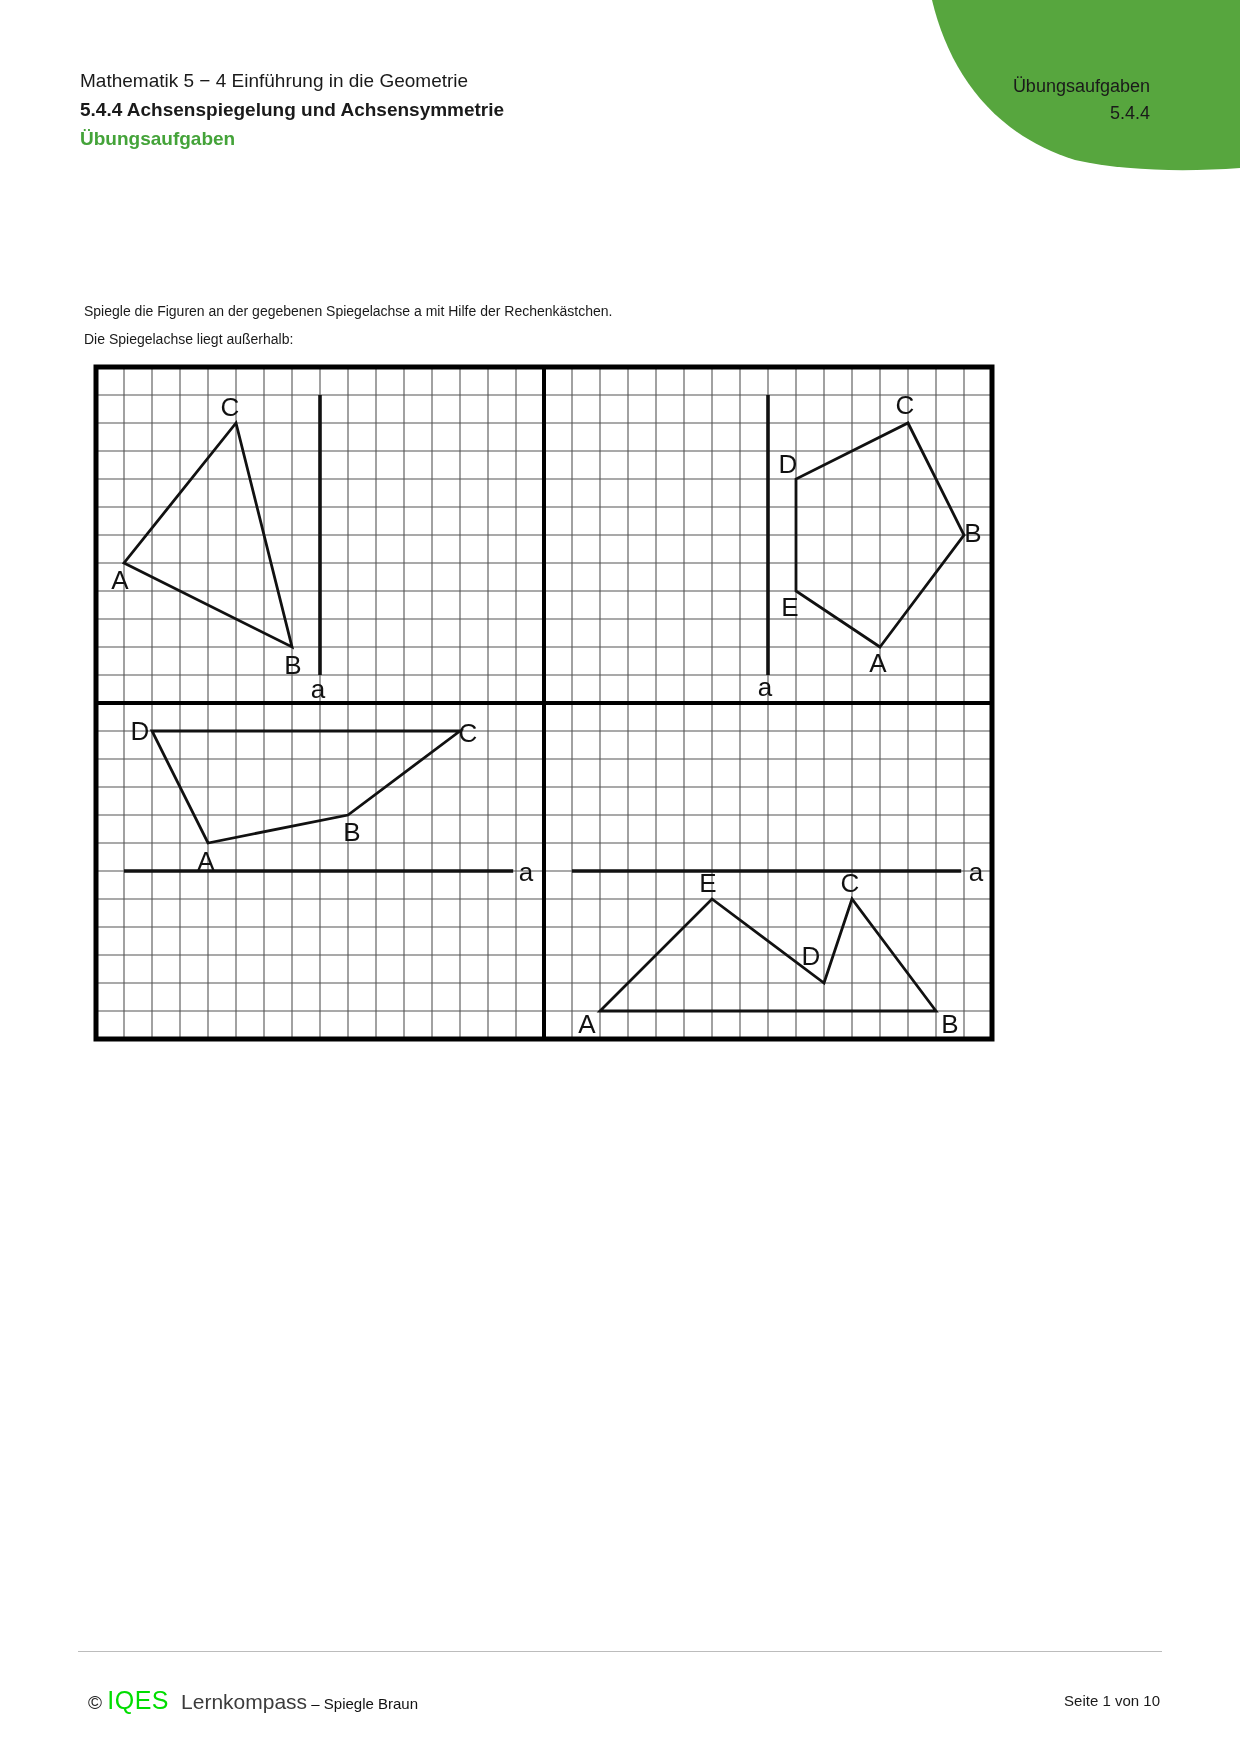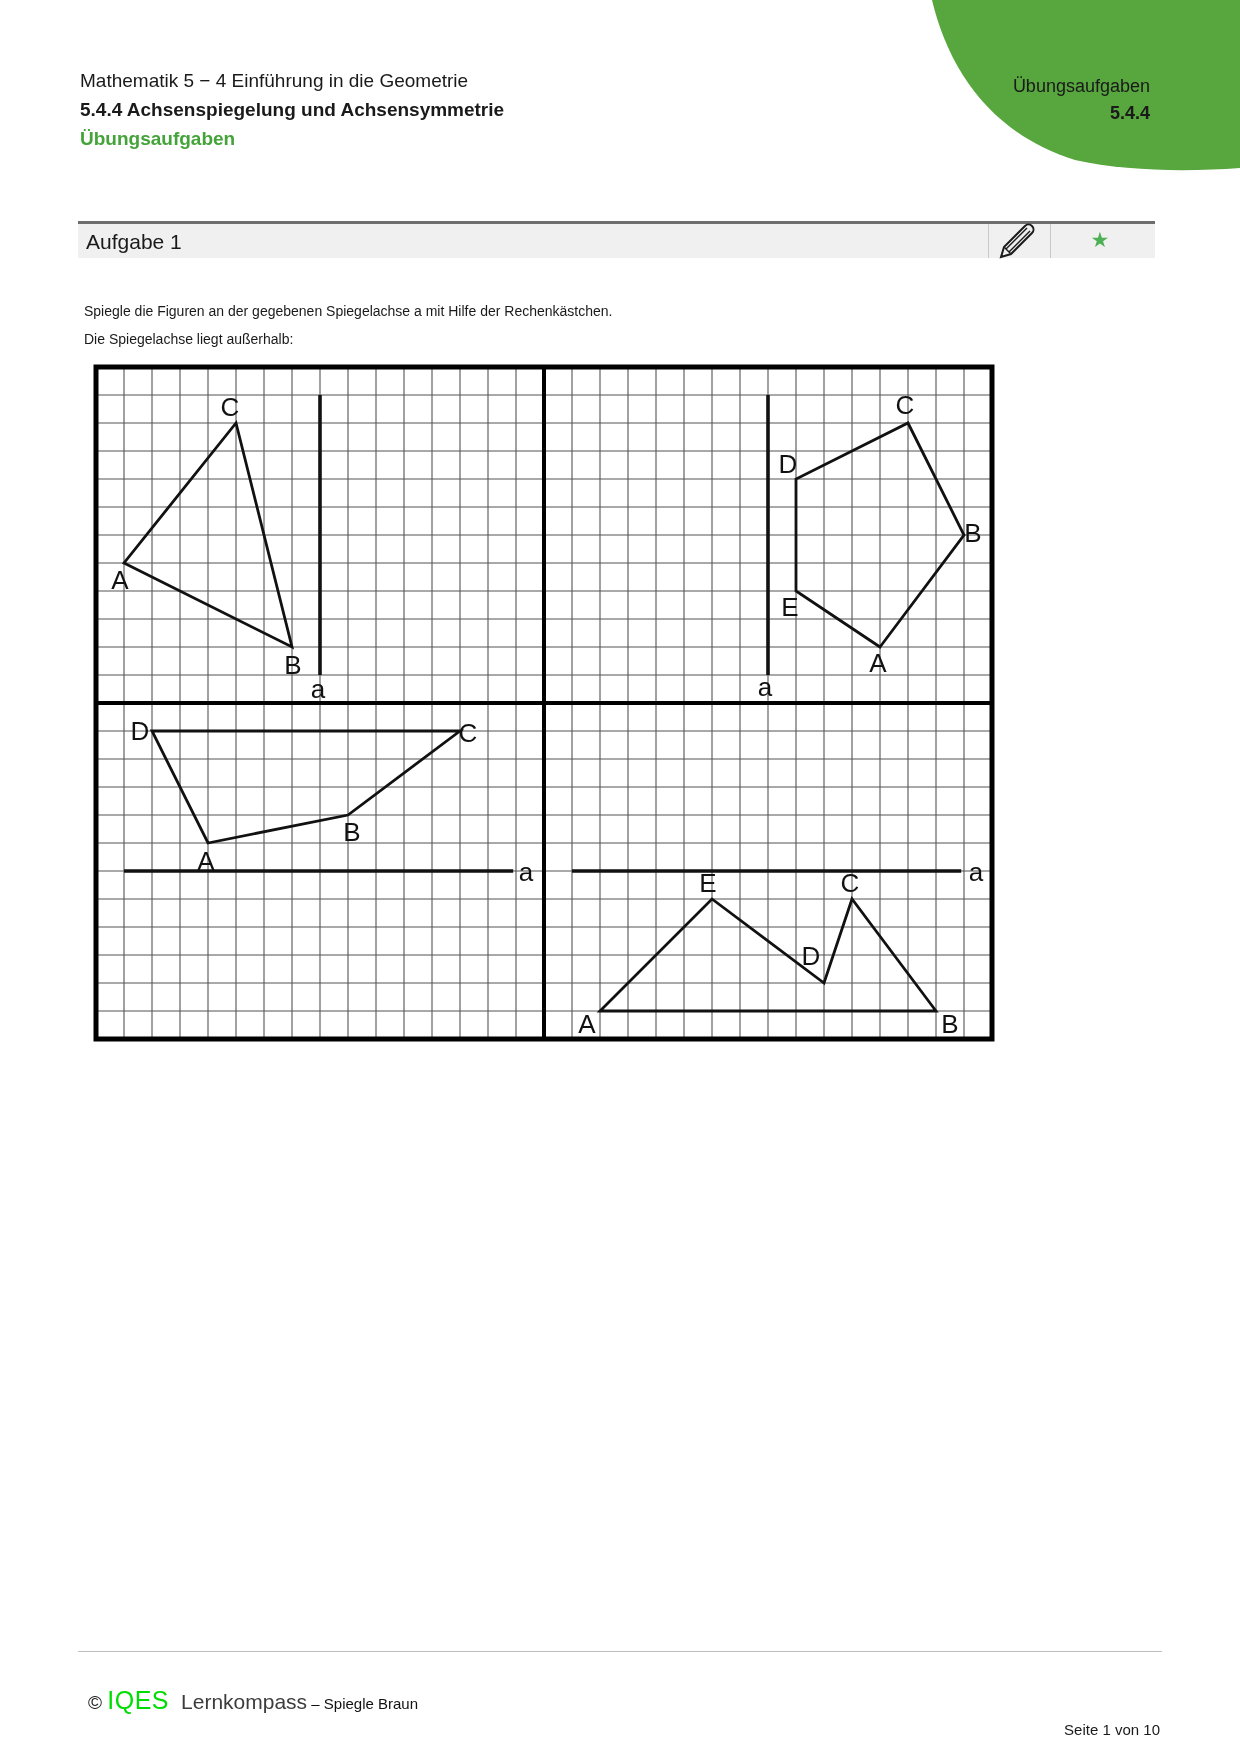--- a/index.html
+++ b/index.html
@@ -6,72 +6,58 @@
   .page{position:relative;width:1240px;height:1754px;background:#ffffff;margin:0 auto;
         font-family:"Liberation Sans","DejaVu Sans",sans-serif;color:#1a1a1a;overflow:hidden;}
   .abs{position:absolute;}
   
   .hdr{left:80px;top:66px;font-size:19px;line-height:29px;}
   .hdr .bold{font-weight:bold;}
   .hdr .green{font-weight:bold;color:#44a339;}
   
   .badge-svg{right:0;top:0;width:310px;height:176px;}
   .badge-l1{right:90px;top:76px;font-size:18px;text-align:right;}
-  .badge-l2{right:90px;top:103px;font-size:18px;font-weight:bold;text-align:right;}
+  .badge-l2{right:90px;top:103px;font-size:18px;font-weight:normal;text-align:right;}
   
   .taskbar{left:78px;top:221px;width:1077px;height:37px;background:#f0f0f0;border-top:3px solid #6e6e6e;box-sizing:border-box;}
   .taskbar .title{position:absolute;left:8px;top:6px;font-size:21px;}
   .vdiv{position:absolute;top:0;width:1px;height:34px;background:#c9c9c9;}
   .vdiv.d1{left:910px;} .vdiv.d2{left:972px;}
   .pencil{position:absolute;left:916px;top:-4px;width:44px;height:44px;}
   .star{position:absolute;left:1006px;top:4px;width:32px;font-size:21px;color:#4db053;text-align:center;}
   
   .instr{left:84px;top:297px;font-size:14px;line-height:28px;}
   
   .grid-wrap{left:90px;top:361px;width:908px;height:684px;}
   
   .footline{left:78px;top:1651px;width:1084px;height:1px;background:#bcbcbc;}
   .footer{left:88px;top:1686px;display:flex;align-items:baseline;white-space:pre;}
   .footer .copy{font-size:19px;color:#222;}
   .footer .iqes{font-size:25px;color:#00dd00;letter-spacing:.5px;}
   .footer .lern{font-size:21px;color:#3c3c3c;margin-left:12px;}
   .footer .author{font-size:15px;color:#111;}
-  .pagenum{right:80px;top:1692px;font-size:15px;text-align:right;margin-top:29px;}
+  .pagenum{right:80px;top:1692px;font-size:15px;text-align:right;}
 </style>
 </head>
 <body>
 
 <div class="page">
 
   <svg class="abs badge-svg" viewBox="0 0 310 176" preserveAspectRatio="none">
     <path d="M 2 0 C 20 75 65 135 145 160 C 195 171 255 172 310 168 L 310 0 Z" fill="#57a63e"></path>
   </svg>
   <div class="abs badge-l1">Übungsaufgaben</div>
   <div class="abs badge-l2">5.4.4</div>
 
   <div class="abs hdr">
     <div>Mathematik 5 − 4 Einführung in die Geometrie</div>
     <div class="bold">5.4.4 Achsenspiegelung und Achsensymmetrie</div>
     <div class="green">Übungsaufgaben</div>
   </div>
 
-  <div class="abs taskbar">
-    <span class="title">Aufgabe 1</span>
-    <span class="vdiv d1"></span>
-    <span class="vdiv d2"></span>
-    <svg class="pencil" viewBox="0 0 44 44">
-      <g fill="none" stroke="#1c1c1c" stroke-width="2">
-        <path d="M7 37 L10 27 L31 6 C33 4 36 4 38 6 C40 8 40 11 38 13 L17 34 Z"></path>
-        <path d="M12 29 L33 8" stroke-width="1.4"></path>
-        <path d="M15 32 L36 11" stroke-width="1.4"></path>
-        <path d="M10 27 L17 34" stroke-width="1.4"></path>
-      </g>
-    </svg>
-    <span class="star">★</span>
-  </div>
 
   <div class="abs instr">
     <div>Spiegle die Figuren an der gegebenen Spiegelachse a mit Hilfe der Rechenkästchen.</div>
     <div>Die Spiegelachse liegt außerhalb:</div>
   </div>
 
   <svg class="abs grid-wrap" viewBox="-6 -6 908 684">
       <line x1="0" y1="0" x2="0" y2="672" stroke="#545454" stroke-width="1.1"></line>
       <line x1="28" y1="0" x2="28" y2="672" stroke="#545454" stroke-width="1.1"></line>
       <line x1="56" y1="0" x2="56" y2="672" stroke="#545454" stroke-width="1.1"></line>

